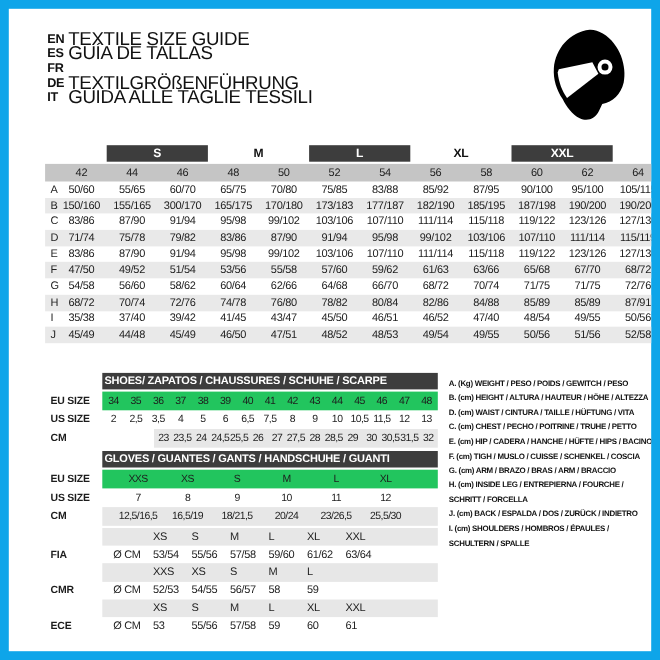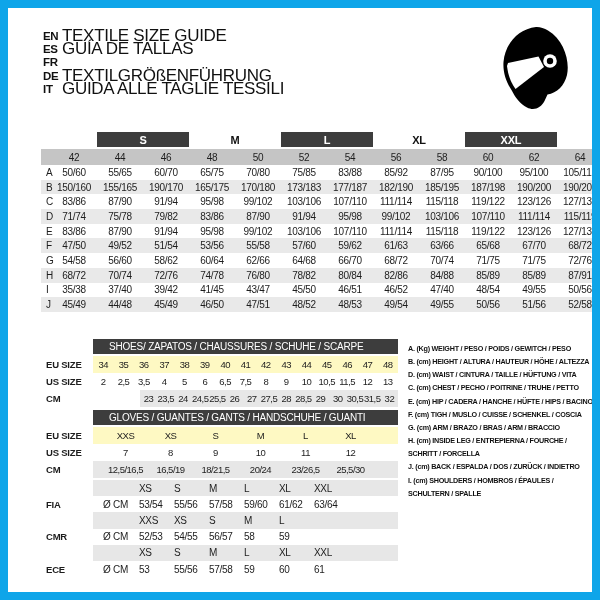--- a/index.html
+++ b/index.html
@@ -29,26 +29,26 @@
   .mlabel{display:flex;align-items:center;padding-left:5px;font-size:10px;}
 
   
   .section{position:absolute;left:38px;width:352px;display:flex;flex-direction:column;}
   #shoes{top:331px;}
   #gloves{top:402px;}
   #helmet{top:472px;}
   .secrow{display:grid;grid-template-columns:47px 1fr;height:17px;}
   .bar-row{height:16.5px;padding-bottom:1.5px;}
   .hrow{height:16.2px;}
-  .secbar{background:#3d3d3d;color:#fff;font-weight:normal;font-size:10px;letter-spacing:-0.2px;display:flex;align-items:center;padding-left:16px;white-space:nowrap;}
+  .secbar{background:#3d3d3d;color:#fff;font-weight:bold;font-size:10px;letter-spacing:-0.2px;display:flex;align-items:center;padding-left:2px;white-space:nowrap;}
   .slabel{font-size:9.5px;font-weight:bold;letter-spacing:-0.2px;display:flex;align-items:center;white-space:nowrap;}
   .sdata{display:grid;align-items:center;}
   .sdata.glove{grid-template-columns:repeat(6,45px) 1fr;padding-left:10px;}
   .sdata.helm{grid-template-columns:44px repeat(6,35px) 1fr;}
-  .shade-medium{background:#fef9c3;}
+  .shade-medium{background:#22c55e;}
   .shade-light{background:#e7e7e7;}
   .scell{text-align:center;font-size:9.5px;letter-spacing:-0.5px;white-space:nowrap;}
   .hcell{font-size:10px;letter-spacing:-0.3px;padding-left:2px;white-space:nowrap;}
   .hcell.unit{padding-left:10px;}
 
   
   .legend{position:absolute;left:400px;top:334px;width:198px;}
   .legend-line{font-size:7.2px;font-weight:bold;line-height:13.15px;letter-spacing:-0.25px;white-space:nowrap;color:#111;}
 </style>
 </head>
@@ -126,21 +126,21 @@
           <div class="mcell">85/92</div>
           <div class="mcell">87/95</div>
           <div class="mcell">90/100</div>
           <div class="mcell">95/100</div>
           <div class="mcell">105/115</div>
         </div>
         <div class="grid13 mrow alt">
           <div class="mlabel">B</div>
           <div class="mcell">150/160</div>
           <div class="mcell">155/165</div>
-          <div class="mcell">190/170</div>
+          <div class="mcell">300/170</div>
           <div class="mcell">165/175</div>
           <div class="mcell">170/180</div>
           <div class="mcell">173/183</div>
           <div class="mcell">177/187</div>
           <div class="mcell">182/190</div>
           <div class="mcell">185/195</div>
           <div class="mcell">187/198</div>
           <div class="mcell">190/200</div>
           <div class="mcell">190/200</div>
         </div>

